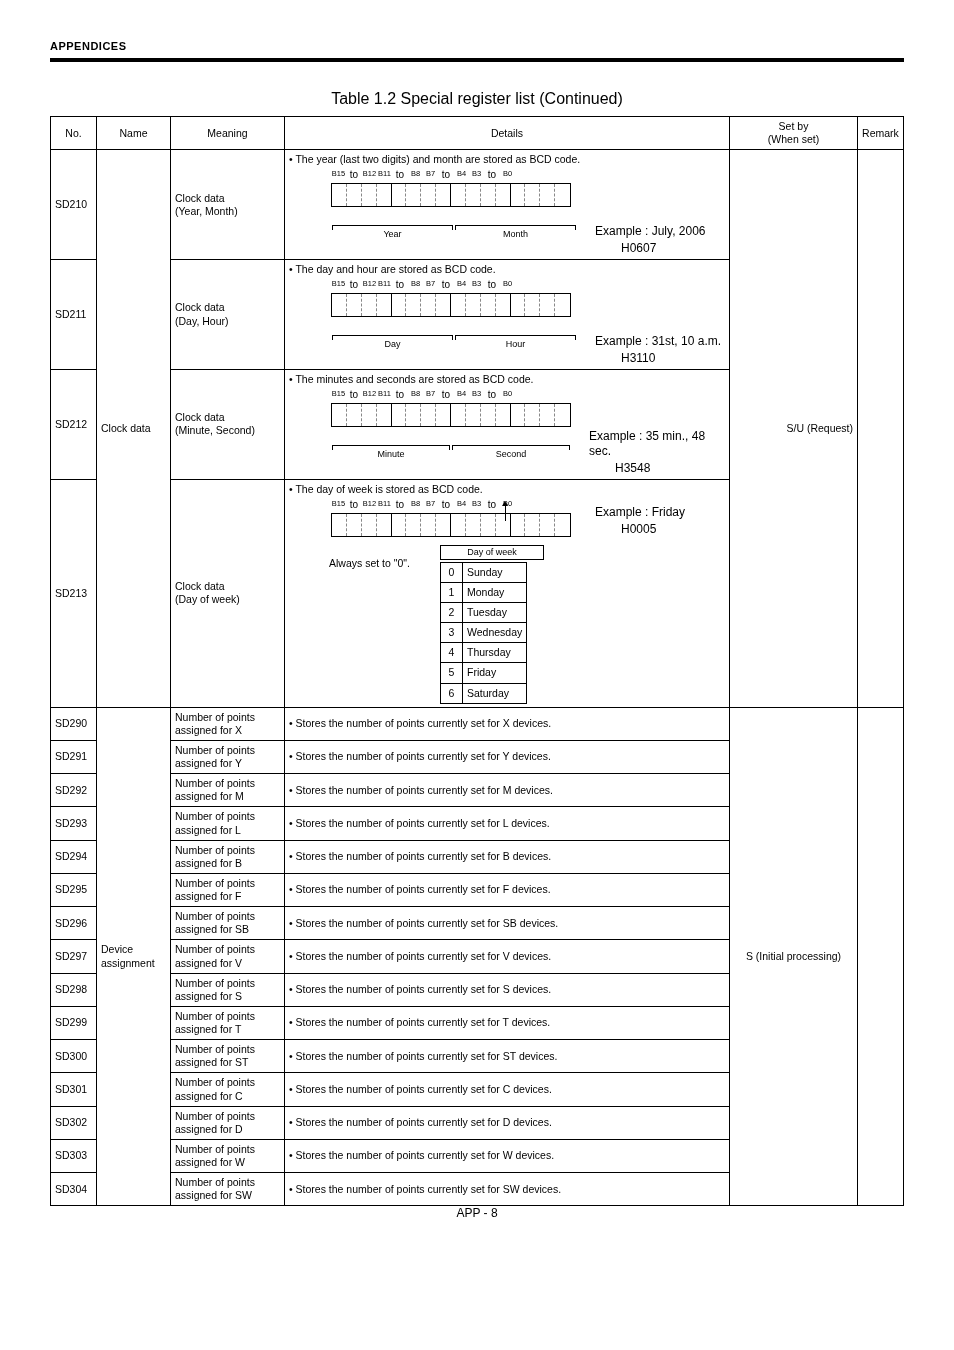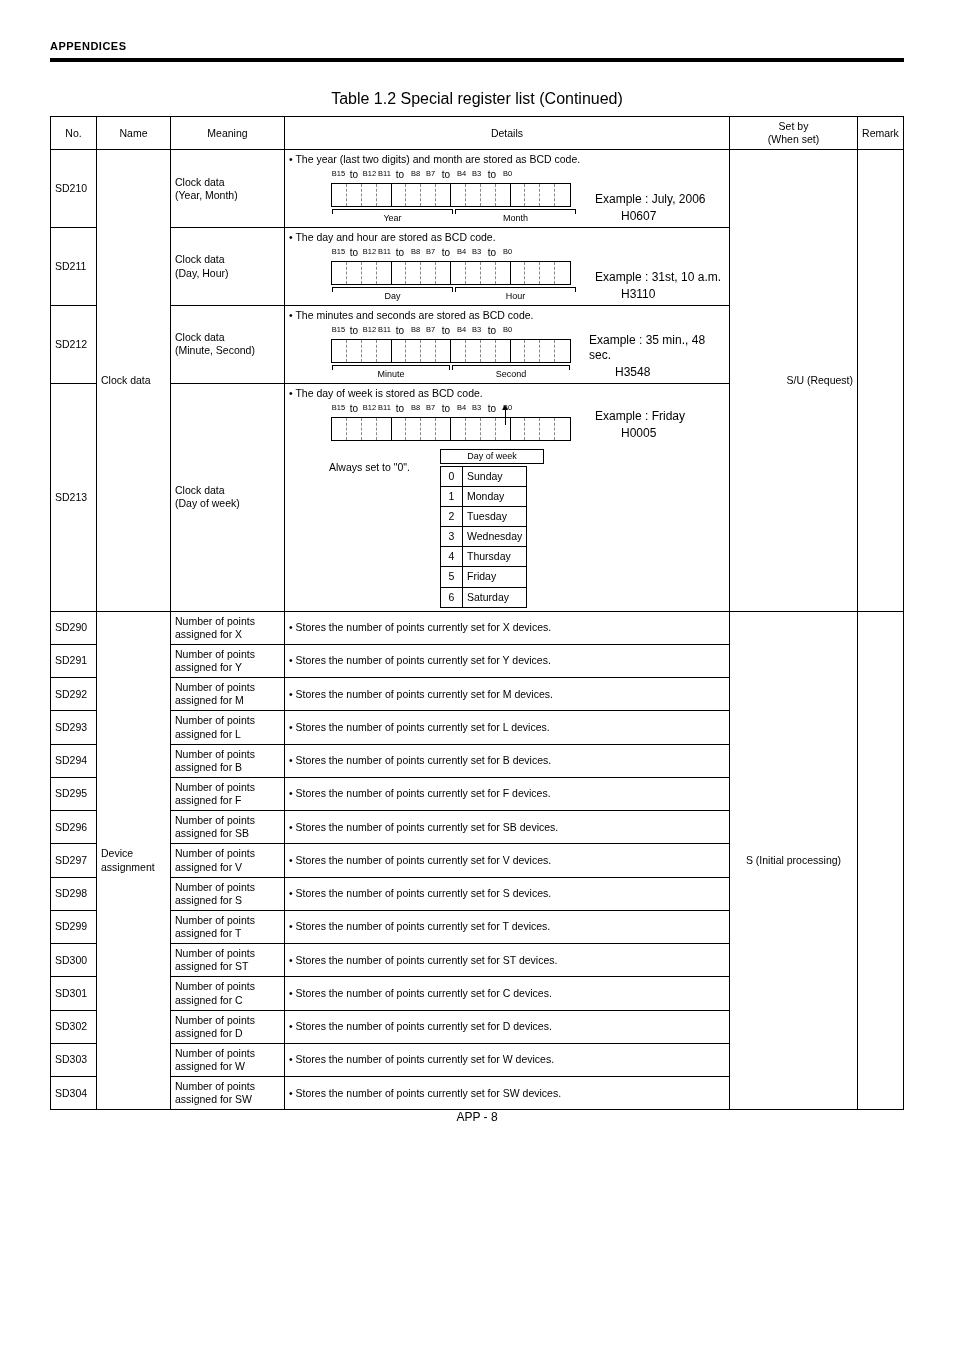--- a/index.html
+++ b/index.html
@@ -71,21 +71,21 @@
   .bit-row .solid { border-right: 1px solid #000; }
   .under-labels {
     display: flex;
     margin-top: 2px;
     font-size: 9px;
   }
   .under-labels .grp {
     flex: 1;
     text-align: center;
     border-top: 1px solid #000;
-    margin: 0 1px;
+    margin: 16px 1px;
     position: relative;
     padding-top: 3px;
   }
   .under-labels .grp::before, .under-labels .grp::after {
     content:''; position:absolute; top:0; width:1px; height:4px; background:#000;
   }
   .under-labels .grp::before { left:0; }
   .under-labels .grp::after { right:0; }
   .example-col { font-size: 12px; }
   .example-col .ex-label { margin-bottom: 2px;}

